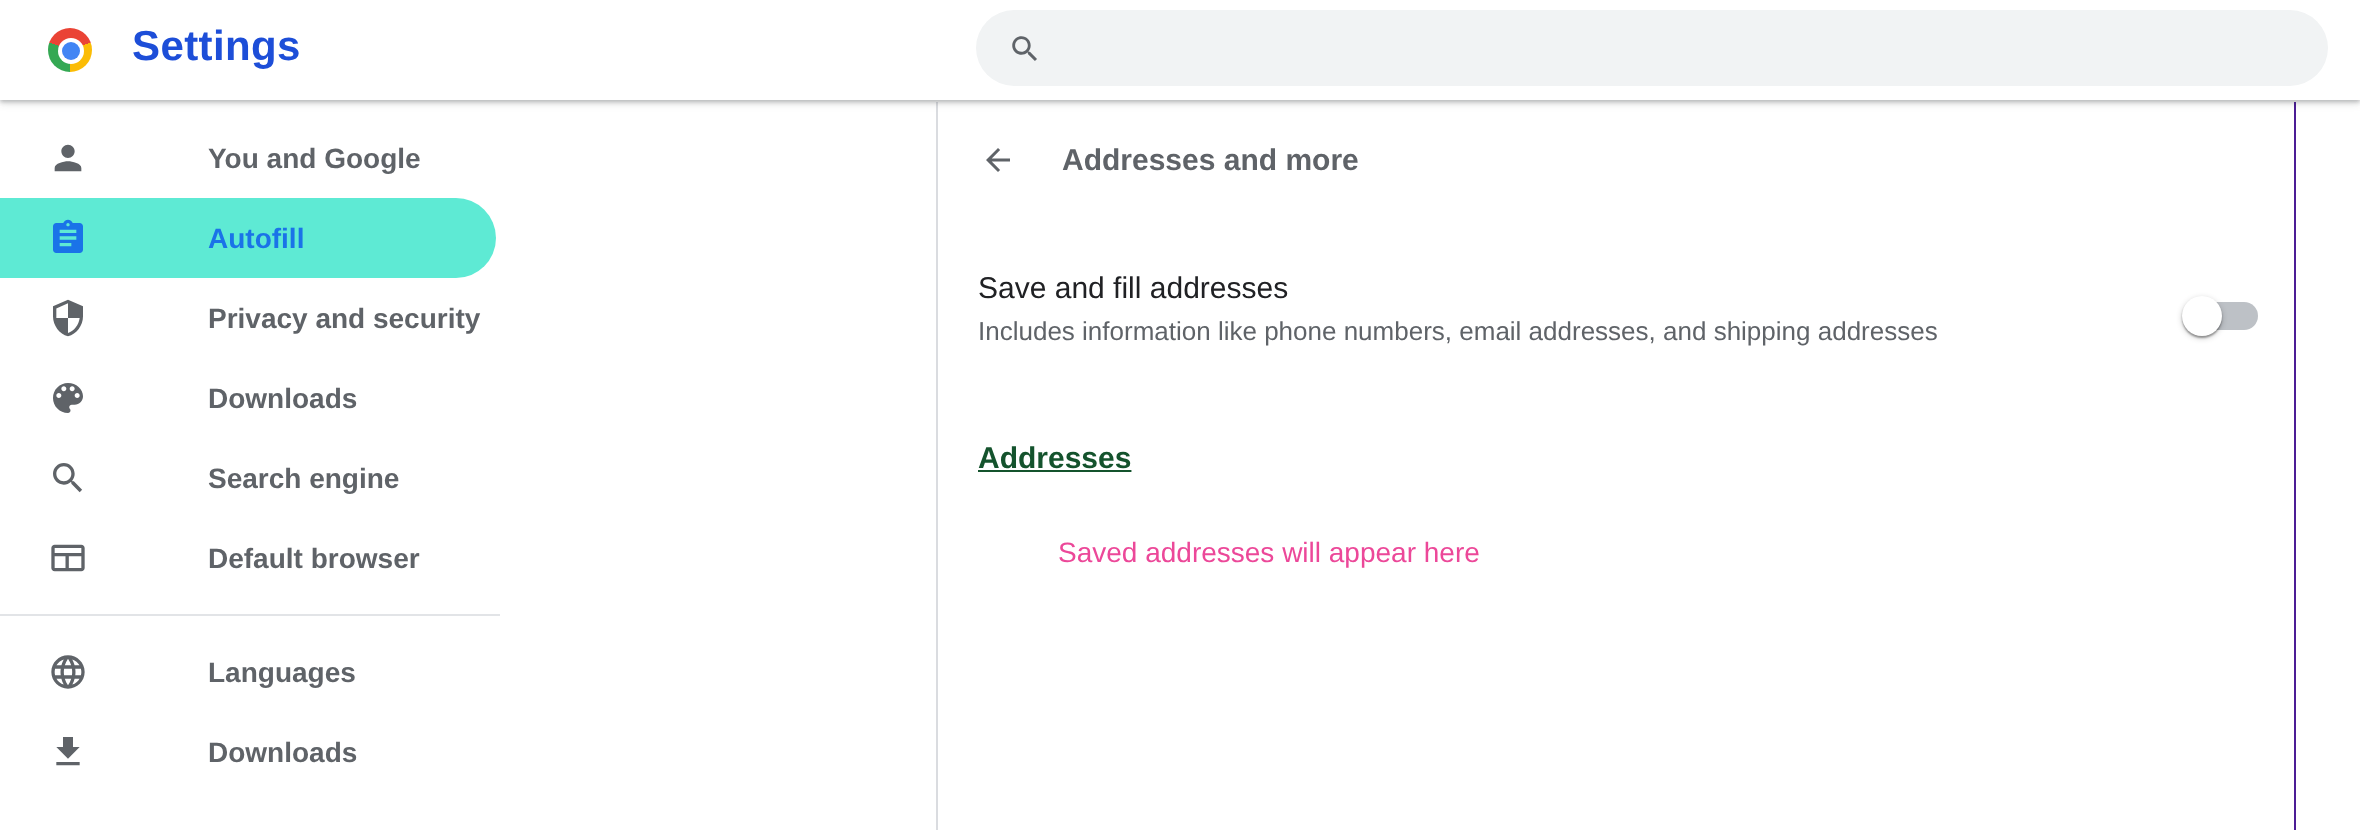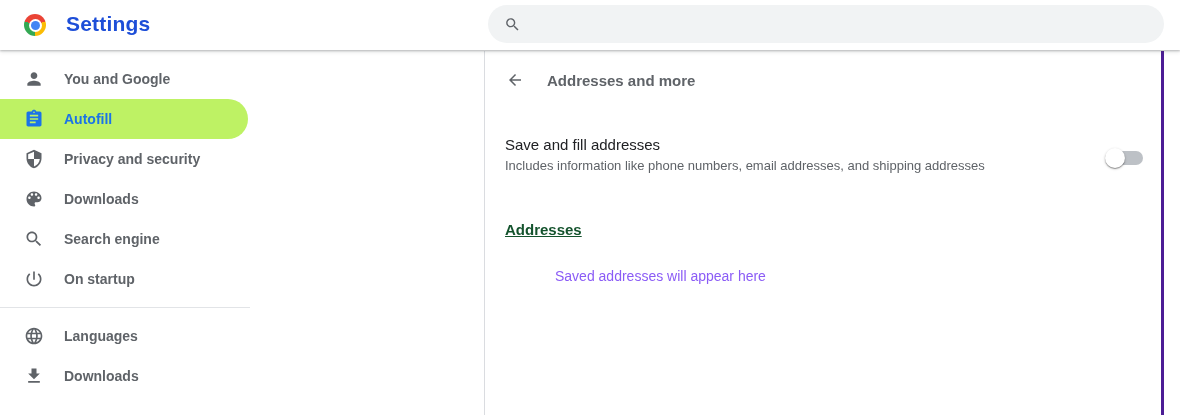--- a/index.html
+++ b/index.html
@@ -24,34 +24,34 @@
   .search-pill svg { margin-left: 16px; flex: none; }
   .search-pill input { flex: 1; border: none; outline: none; background: transparent;
     font-family: "Liberation Sans", sans-serif; font-size: 14px; color: #202124;
     margin-left: 10px; margin-right: 16px; }
   .search-pill input::placeholder { color: #80868b; }
 
   
   .sidebar { position: absolute; left: 0; top: 51px; width: 270px; }
   .menu { padding-top: 8px; }
   .menu-item { height: 40px; width: 248px; display: flex; align-items: center;
-    padding-left: 24px; cursor: pointer; border-radius: 0 20px 20px 0; }
+    padding-left: 24px; cursor: pointer; border-radius: 0 20px 20px 0; gap: 40px; }
   .menu-item .mi-icon { width: 20px; height: 20px; flex: none; display: flex;
     align-items: center; justify-content: center; }
   .menu-item .mi-icon svg { fill: #5f6368; }
   .menu-item .mi-label { margin-left: 20px; font-size: 14px; font-weight: 700;
     color: #5f6368; }
-  .menu-item.selected { background: #bef264; }
+  .menu-item.selected { background: #5eead4; }
   .menu-item.selected .mi-icon svg { fill: #1a73e8; }
   .menu-item.selected .mi-label { color: #1a73e8; }
   .menu-divider { height: 1px; background: #e2e4e7; width: 250px; margin: 8px 0; }
 
   
-  .card { position: absolute; left: 484px; top: 51px; width: 680px; height: 364px;
-    background: #fff; border-left: 1px solid #dadce0; border-right: 3px solid #4c1d95; }
+  .card { position: absolute; left: 468px; top: 51px; width: 680px; height: 364px;
+    background: #fff; border-left: 1px solid #dadce0; border-right: 1px solid #4c1d95; }
   .subpage-header { position: absolute; left: 0; top: 0; right: 0; height: 58px;
     display: flex; align-items: center; padding-left: 12px; }
   .back-btn { width: 36px; height: 36px; border-radius: 50%; border: none;
     background: transparent; display: flex; align-items: center; justify-content: center;
     cursor: pointer; flex: none; }
   .back-btn svg { fill: #5f6368; }
   .subpage-title { margin-left: 14px; font-size: 15px; font-weight: 700; color: #5f6368; }
 
   .toggle-row { position: absolute; left: 0; top: 84px; right: 0; padding: 0 20px; }
   .toggle-row .row-label { font-size: 15px; color: #202124; line-height: 20px; }
@@ -61,21 +61,21 @@
     cursor: pointer; }
   .toggle .track { position: absolute; left: 4px; top: 3px; width: 34px; height: 14px;
     border-radius: 7px; background: #bdc1c6; }
   .toggle .knob { position: absolute; left: 0; top: 0; width: 20px; height: 20px;
     border-radius: 50%; background: #fff;
     box-shadow: 0 1px 1px rgba(0,0,0,.35), 0 1px 3px rgba(0,0,0,.2); }
 
   .section-header { position: absolute; left: 20px; top: 170px; font-size: 15px;
     font-weight: 700; color: #14532d; text-decoration: underline; }
   .empty-msg { position: absolute; left: 60px; top: 217px; font-size: 14px;
-    color: #8b5cf6; margin-left: 10px; }
+    color: #ec4899; }
 </style>
 </head>
 <body>
 
 <div class="header">
   <div class="logo">
     <div class="ring"></div>
       <div class="core"></div>
   </div>
   <div class="app-title">Settings</div>
@@ -124,24 +124,24 @@
       <span class="mi-icon">
         <svg width="20" height="20" viewBox="0 0 24 24">
             <path d="M15.5 14h-.79l-.28-.27C15.41 12.59 16 11.11 16 9.5 16 5.91 13.09 3 9.5 3S3 5.91 3 9.5 5.91 16 9.5 16c1.61 0 3.09-.59 4.23-1.57l.27.28v.79l5 4.99L20.49 19l-4.99-5zm-6 0C7.01 14 5 11.99 5 9.5S7.01 5 9.5 5 14 7.01 14 9.5 11.99 14 9.5 14z"></path>
           </svg>
       </span>
       <span class="mi-label">Search engine</span>
     </div>
     <div class="menu-item">
       <span class="mi-icon">
         <svg width="20" height="20" viewBox="0 0 24 24">
-            <path d="M13 3h-2v10h2V3zm4.83 2.17l-1.42 1.42C17.99 7.86 19 9.81 19 12c0 3.87-3.13 7-7 7s-7-3.13-7-7c0-2.19 1.01-4.14 2.58-5.42L6.17 5.17C4.23 6.82 3 9.26 3 12c0 4.97 4.03 9 9 9s9-4.03 9-9c0-2.74-1.23-5.18-3.17-6.83z"></path>
+            <path d="M20 4H4c-1.1 0-1.99.9-1.99 2L2 18c0 1.1.9 2 2 2h16c1.1 0 2-.9 2-2V6c0-1.1-.9-2-2-2zm-9.5 14H4v-7h6.5v7zm9.5 0h-7.5v-7H20v7zm0-9H4V6h16v3z"></path>
           </svg>
       </span>
-      <span class="mi-label">On startup</span>
+      <span class="mi-label">Default browser</span>
     </div>
     <div class="menu-divider"></div>
     <div class="menu-item">
       <span class="mi-icon">
         <svg width="20" height="20" viewBox="0 0 24 24">
             <path d="M11.99 2C6.47 2 2 6.48 2 12s4.47 10 9.99 10C17.52 22 22 17.52 22 12S17.52 2 11.99 2zm6.93 6h-2.95c-.32-1.25-.78-2.45-1.38-3.56 1.84.63 3.37 1.91 4.33 3.56zM12 4.04c.83 1.2 1.48 2.53 1.91 3.96h-3.82c.43-1.43 1.08-2.76 1.91-3.96zM4.26 14C4.1 13.36 4 12.69 4 12s.1-1.36.26-2h3.38c-.08.66-.14 1.32-.14 2 0 .68.06 1.34.14 2H4.26zm.82 2h2.95c.32 1.25.78 2.45 1.38 3.56-1.84-.63-3.37-1.9-4.33-3.56zm2.95-8H5.08c.96-1.66 2.49-2.93 4.33-3.56C8.81 5.55 8.35 6.75 8.03 8zM12 19.96c-.83-1.2-1.48-2.53-1.91-3.96h3.82c-.43 1.43-1.08 2.76-1.91 3.96zM14.34 14H9.66c-.09-.66-.16-1.32-.16-2 0-.68.07-1.35.16-2h4.68c.09.65.16 1.32.16 2 0 .68-.07 1.34-.16 2zm.25 5.56c.6-1.11 1.06-2.31 1.38-3.56h2.95c-.96 1.65-2.49 2.93-4.33 3.56zM16.36 14c.08-.66.14-1.32.14-2 0-.68-.06-1.34-.14-2h3.38c.16.64.26 1.31.26 2s-.1 1.36-.26 2h-3.38z"></path>
           </svg>
       </span>
       <span class="mi-label">Languages</span>
     </div>

